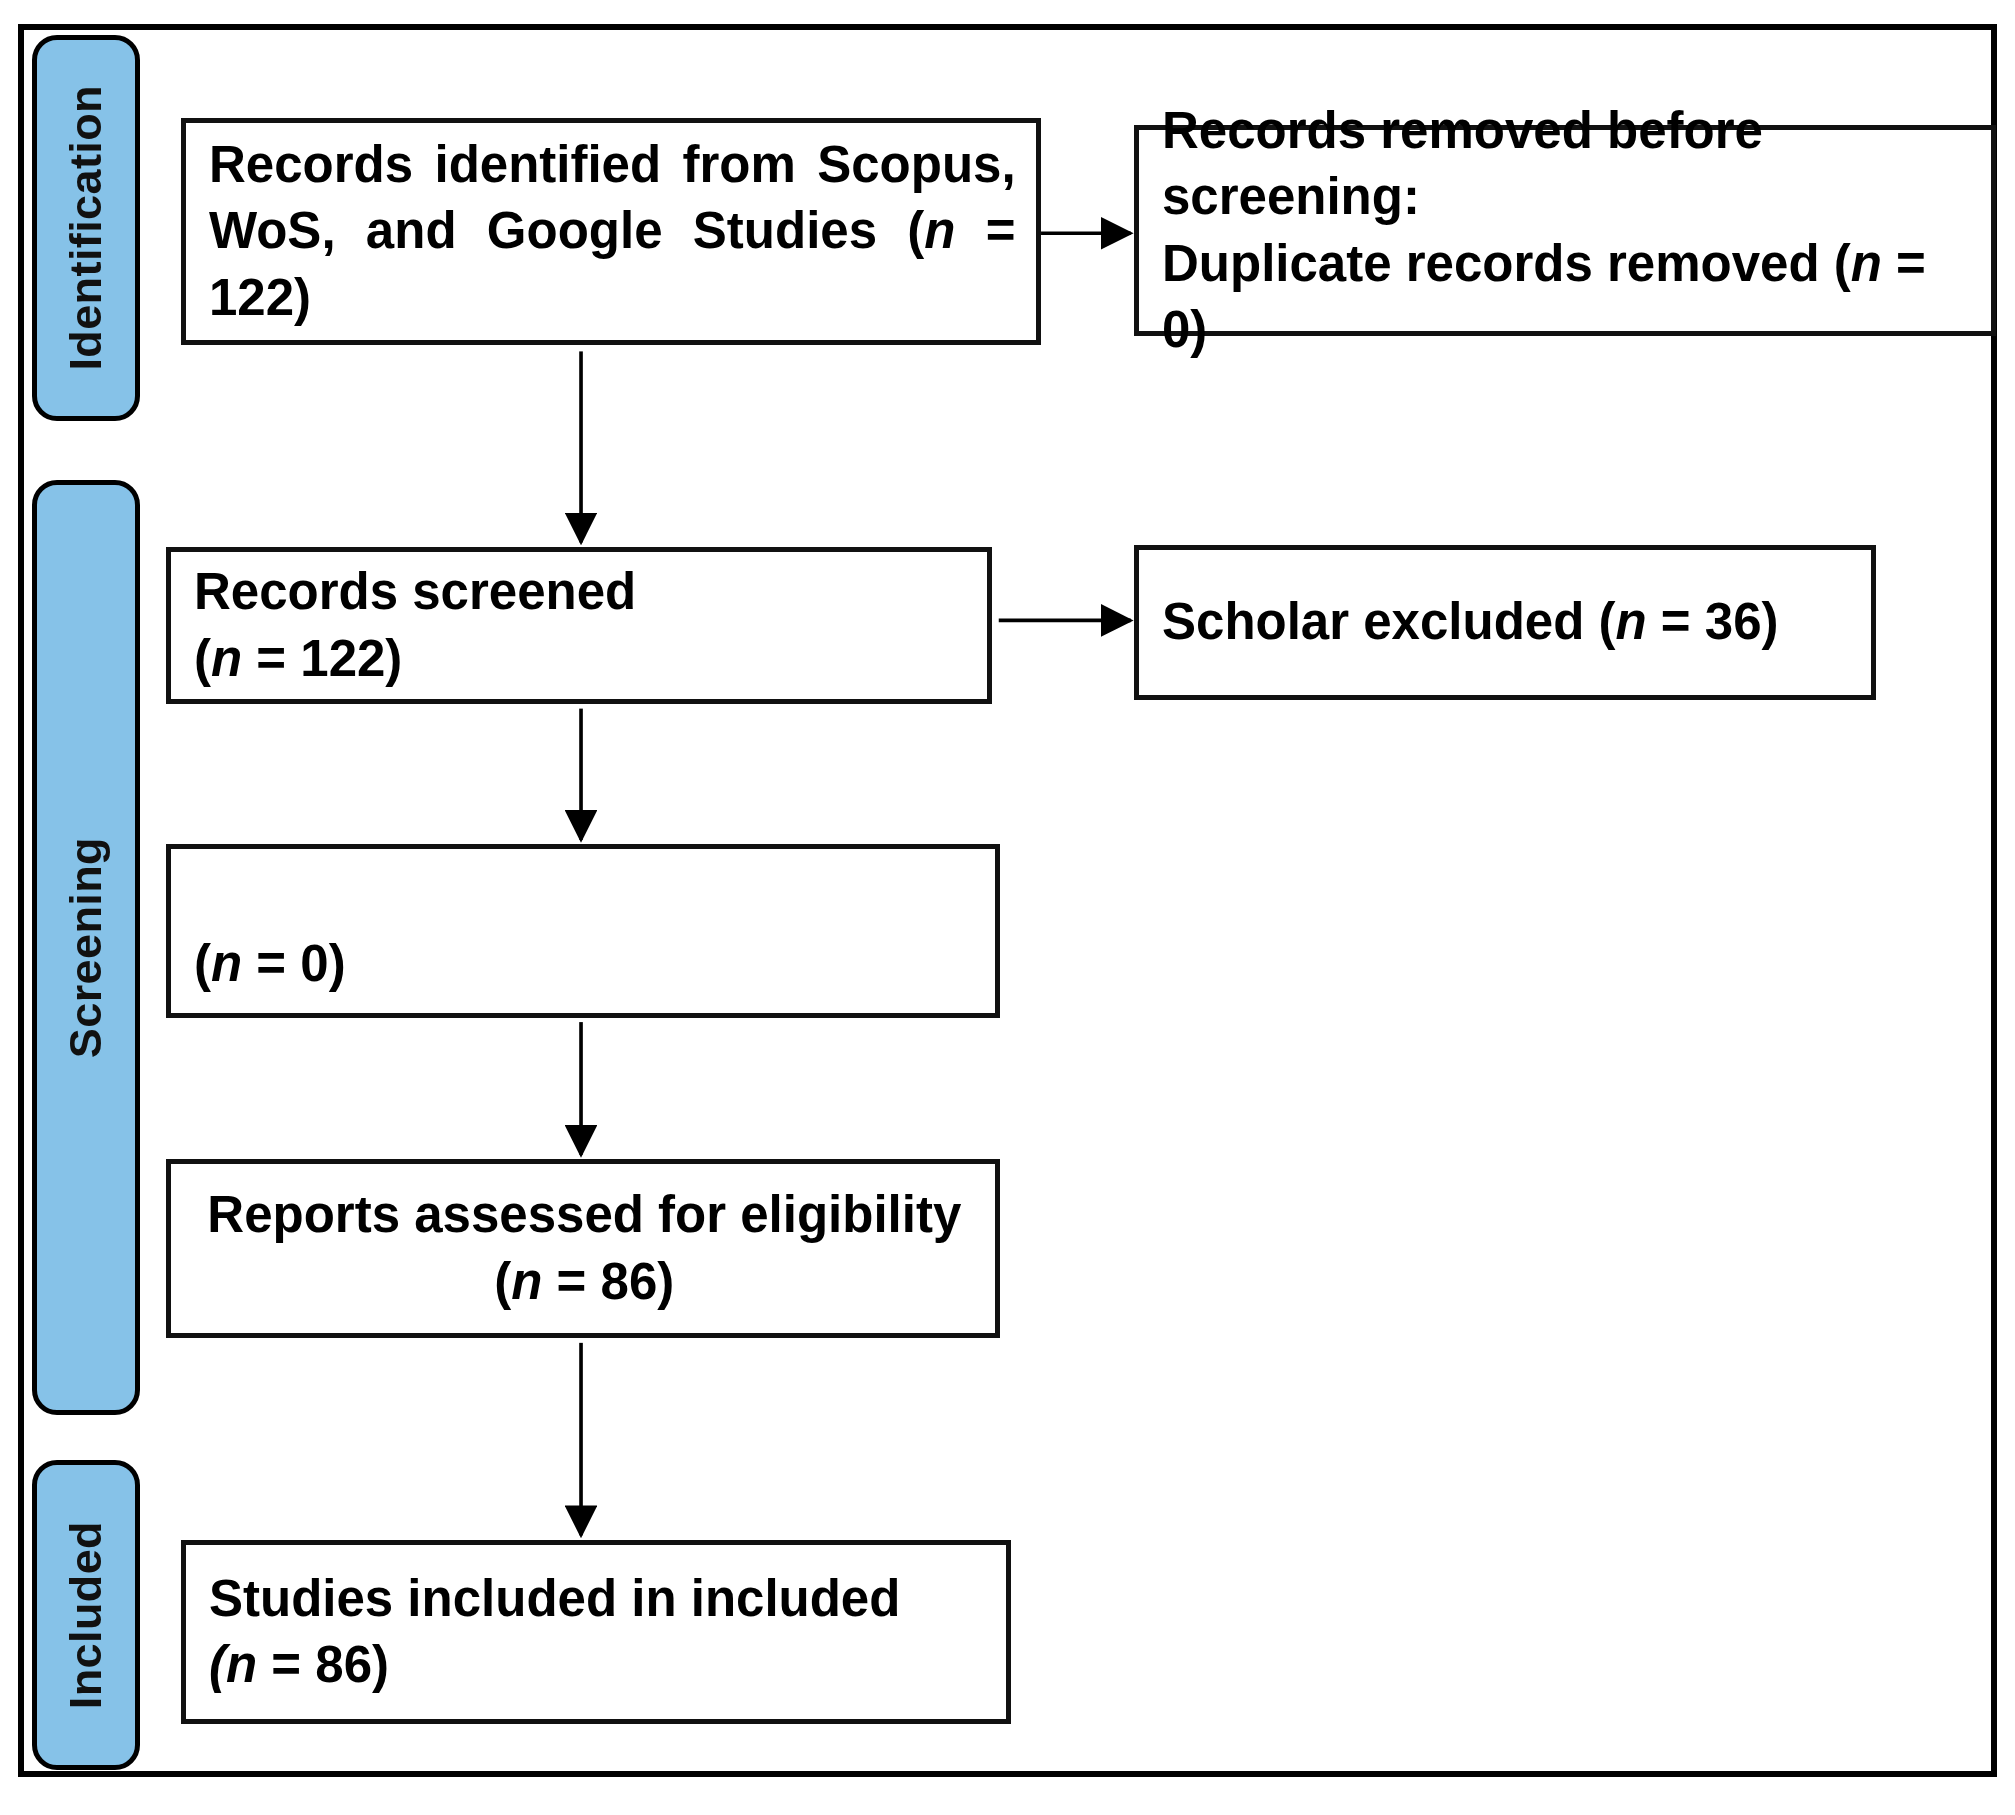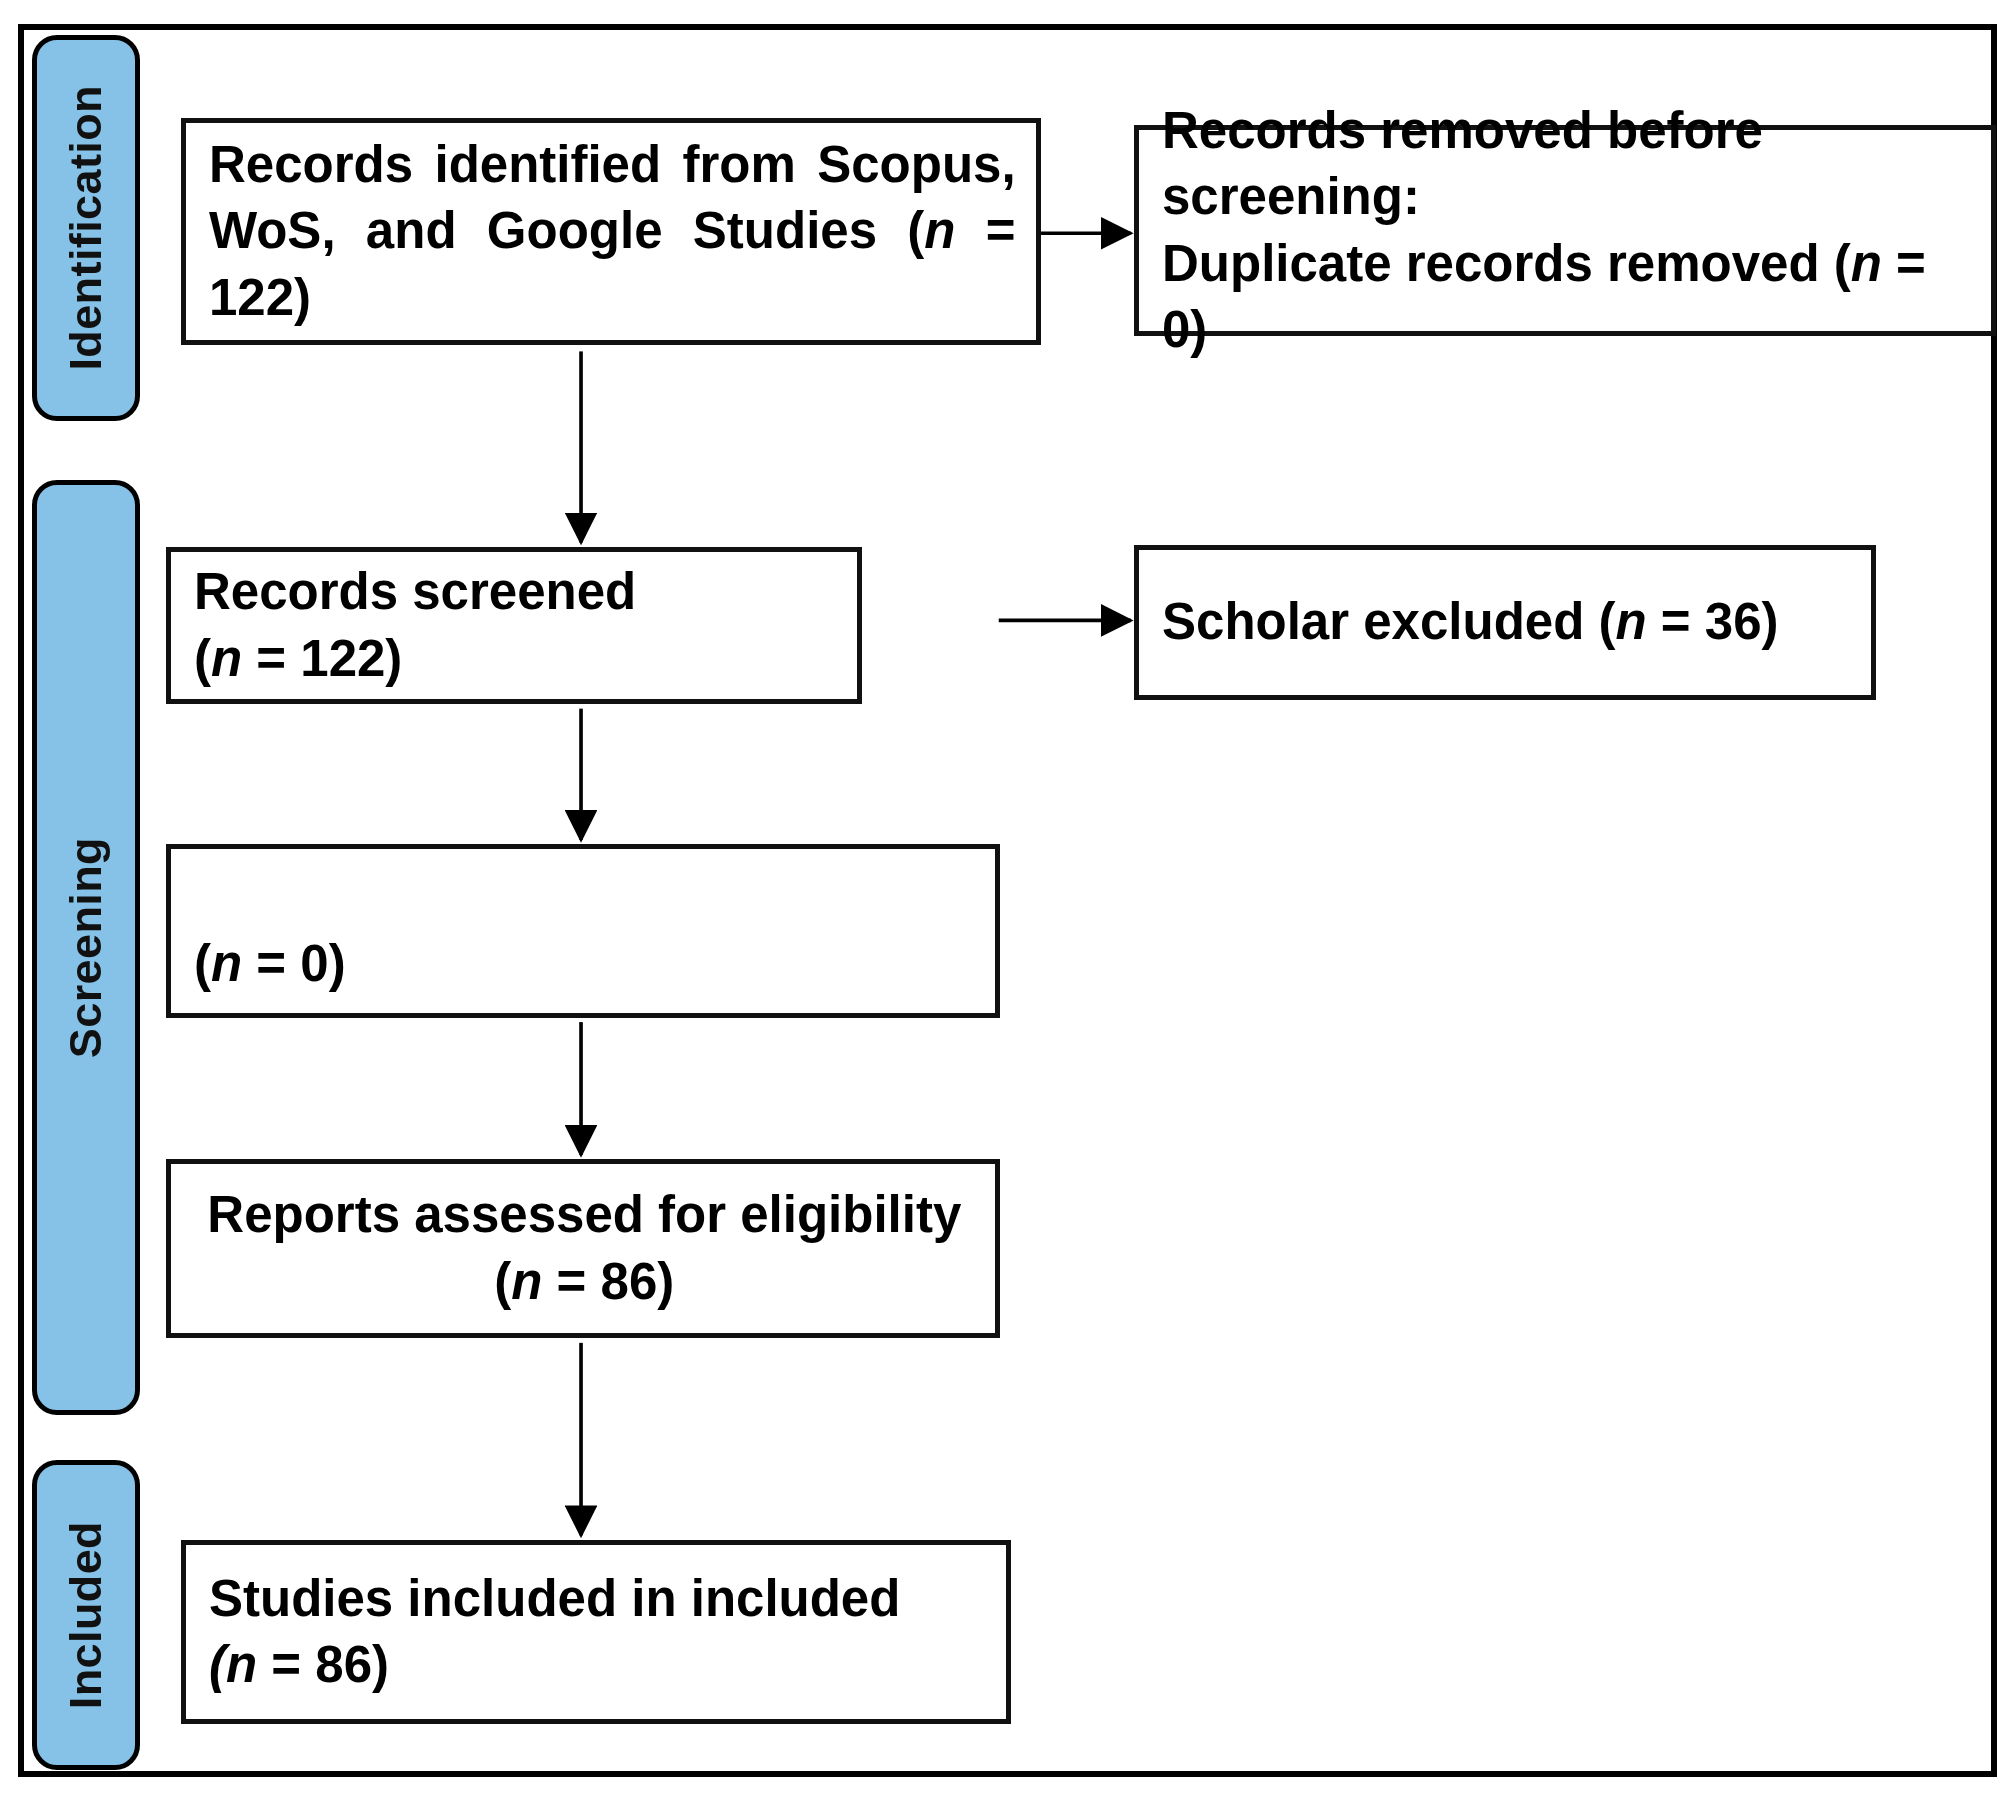--- a/index.html
+++ b/index.html
@@ -82,21 +82,21 @@
   }
   .justify .box-text { text-align: justify; }
   .justify .box-text > span.ln1 {
     display: block;
     text-align: justify;
     text-align-last: justify;
   }
 
   #box-identified   { left: 181px;  top: 118px;  width: 860px; height: 227px; }
   #box-removed      { left: 1134px; top: 125px;  width: 862px; height: 211px; }
-  #box-screened     { left: 166px;  top: 547px;  width: 696px; height: 157px; }
+  #box-screened     { left: 166px;  top: 547px;  width: 826px; height: 157px; }
   #box-excluded     { left: 1134px; top: 545px;  width: 742px; height: 155px; }
   #box-sought       { left: 166px;  top: 844px; width: 834px; height: 174px; }
   #box-assessed     { left: 166px;  top: 1159px; width: 834px; height: 179px; text-align: center; }
   #box-included     { left: 181px;  top: 1540px; width: 830px; height: 184px; }
 
   
   #connectors {
     position: absolute;
     left: 0;
     top: 0;

